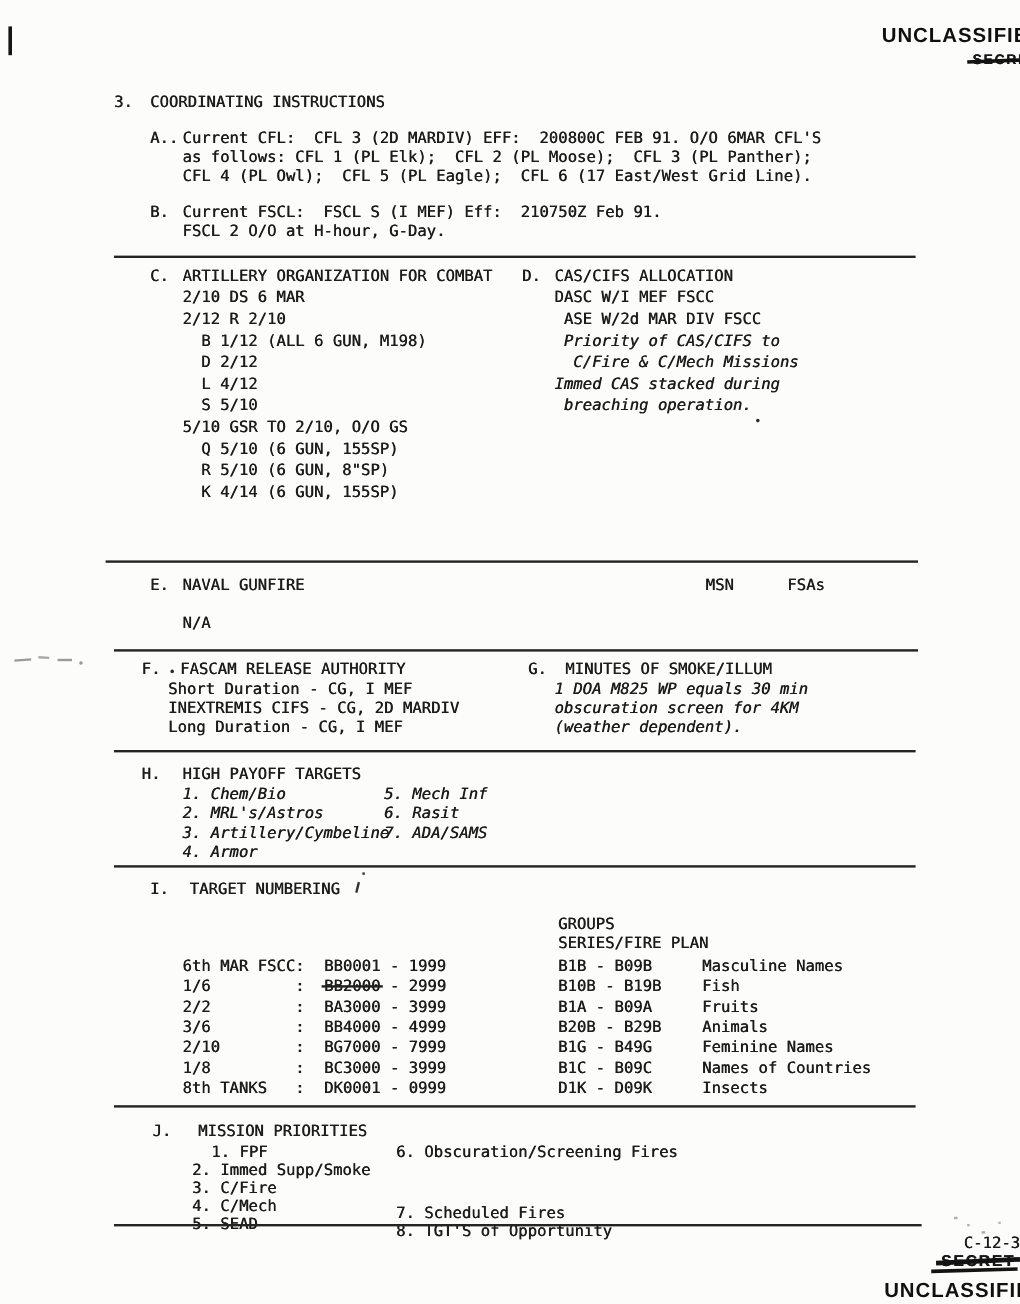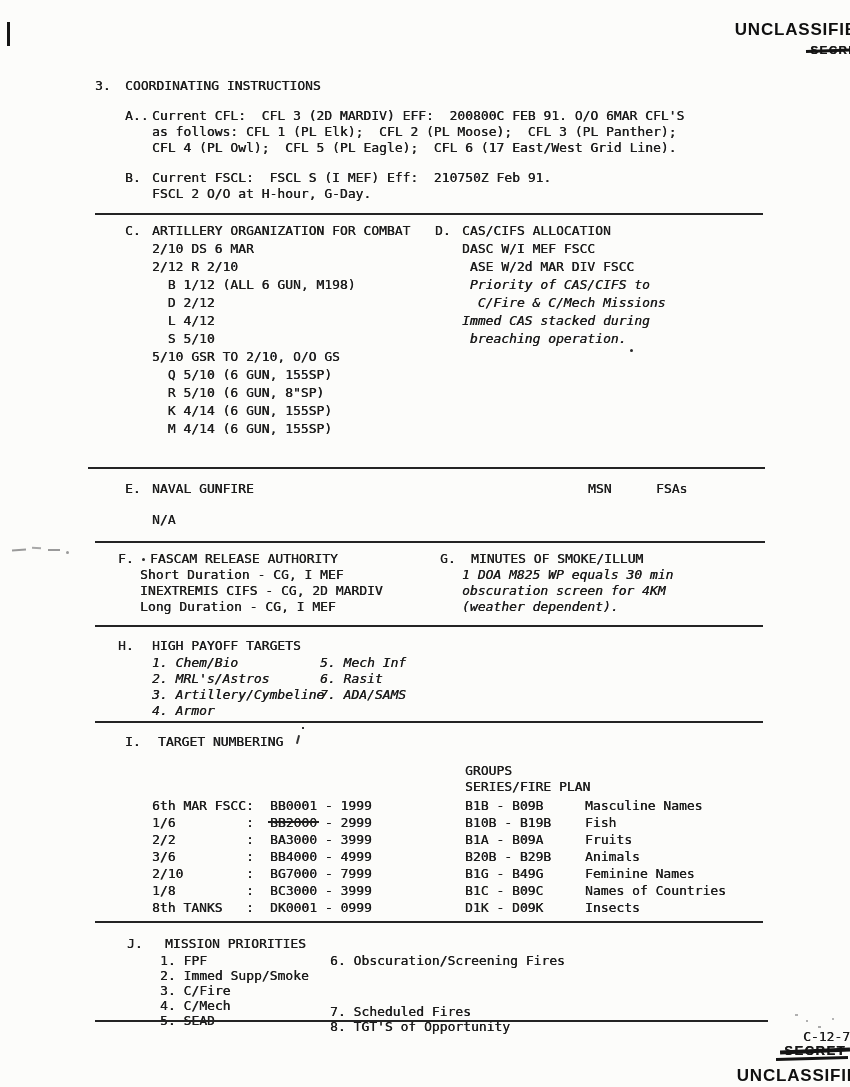--- a/index.html
+++ b/index.html
@@ -112,21 +112,20 @@
       <div class="line18">2/10 DS 6 MAR</div>
       <div class="line18">2/12 R 2/10</div>
       <div class="line18">  B 1/12 (ALL 6 GUN, M198)</div>
       <div class="line18">  D 2/12</div>
       <div class="line18">  L 4/12</div>
       <div class="line18">  S 5/10</div>
       <div class="line18">5/10 GSR TO 2/10, O/O GS</div>
       <div class="line18">  Q 5/10 (6 GUN, 155SP)</div>
       <div class="line18">  R 5/10 (6 GUN, 8"SP)</div>
       <div class="line18">  K 4/14 (6 GUN, 155SP)</div>
-      <div class="line18">  M 4/14 (6 GUN, 155SP)</div>
     </div>
   </div>
 
   <div class="abs item" style="top:222px;left:435px;">
     <span class="lbl" style="width:27px;line-height:18px;">D.</span>
     <div>
       <div class="line18">CAS/CIFS ALLOCATION</div>
       <div class="line18">DASC W/I MEF FSCC</div>
       <div class="line18"> ASE W/2d MAR DIV FSCC</div>
       <div class="line18 ital"> Priority of CAS/CIFS to</div>
@@ -258,37 +257,37 @@
 
   <div class="abs rule" style="top:921px;left:95px;width:668px;"></div>
 
   <div class="abs" style="top:936px;left:127px;">
     <div class="item">
       <span class="lbl" style="width:38px;">J.</span>
       <span class="line">MISSION PRIORITIES</span>
     </div>
     <div style="display:flex;margin-left:33px;margin-top:1px;">
       <div style="width:170px;">
-        <div class="line" style="line-height:15px;">1. FPF</div>
+        <div class="line" style="line-height:15px;margin-left:16px;">1. FPF</div>
         <div class="line" style="line-height:15px;">2. Immed Supp/Smoke</div>
         <div class="line" style="line-height:15px;">3. C/Fire</div>
         <div class="line" style="line-height:15px;">4. C/Mech</div>
         <div class="line" style="line-height:15px;">5. SEAD</div>
       </div>
       <div>
         <div class="line" style="line-height:15px;">6. Obscuration/Screening Fires</div>
         <div class="line" style="line-height:15px;margin-top:36px;">7. Scheduled Fires</div>
         <div class="line" style="line-height:15px;">8. TGT'S of Opportunity</div>
       </div>
     </div>
   </div>
 
   <div class="abs rule" style="top:1020px;left:95px;width:673px;"></div>
 
-  <div class="abs center line" style="top:1029px;">C-12-7</div>
+  <div class="abs center line" style="top:1029px;">C-12-3</div>
   <div class="abs center" style="top:1043px;">
     <span class="stamp stamp-b" style="position:relative;left:-4px;">SECRET</span>
   </div>
   <div class="abs center" style="top:1066px;">
     <span class="cls" style="position:relative;left:22px;">UNCLASSIFIED</span>
   </div>
 
 </div>
 
 </body></html>

